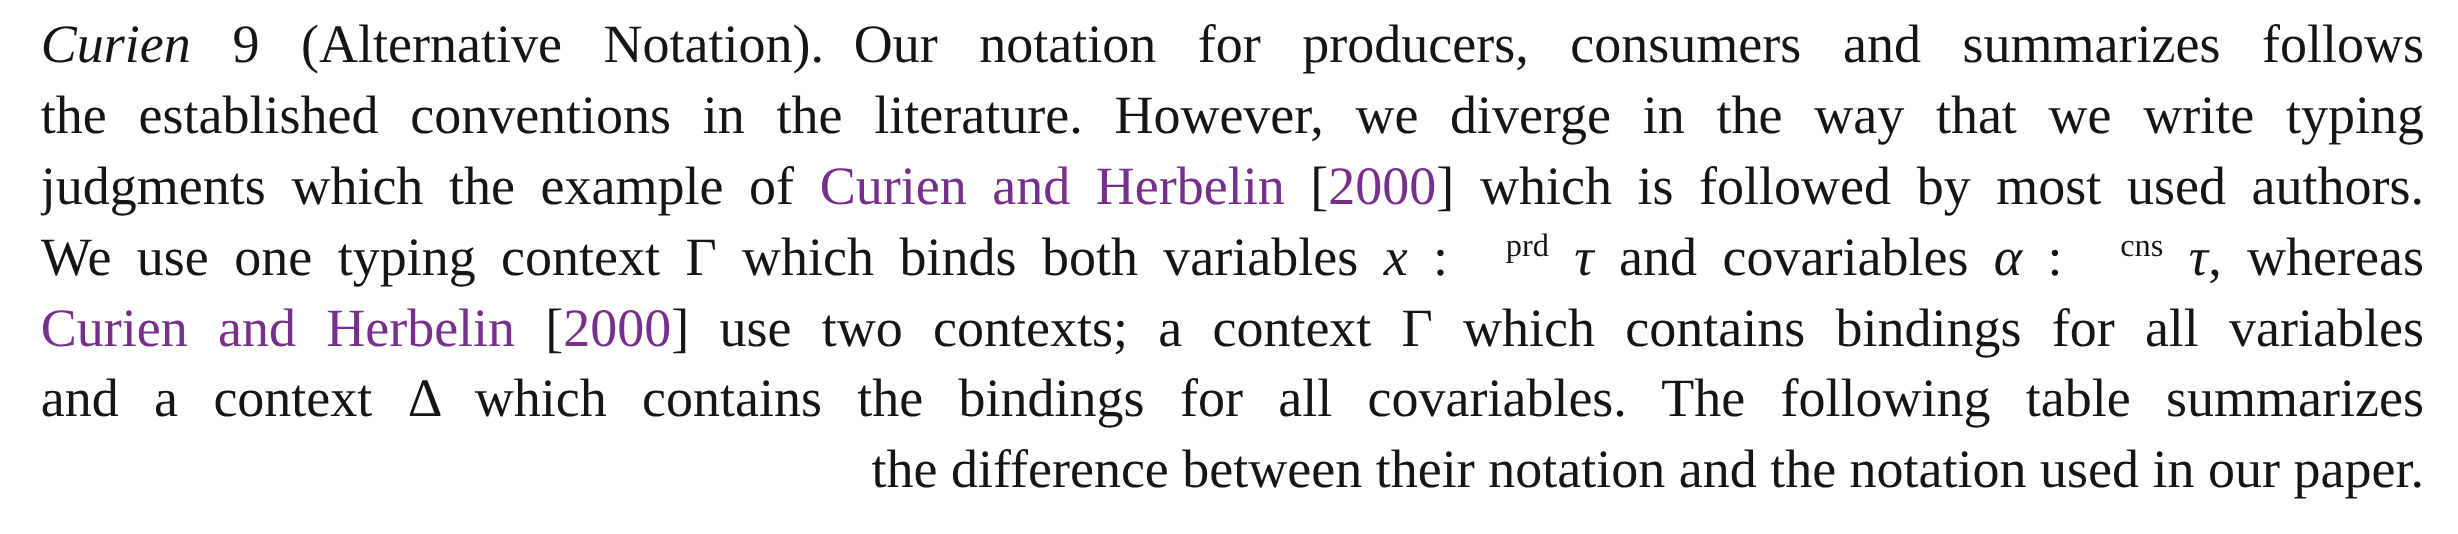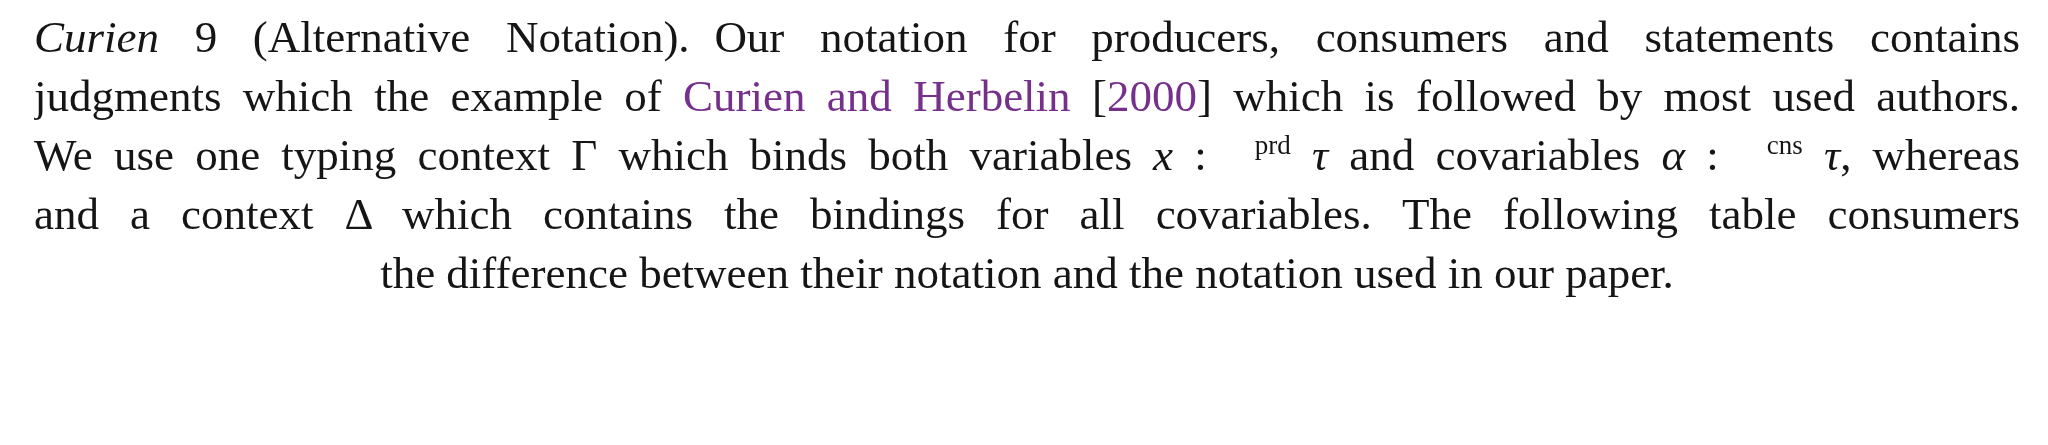--- a/index.html
+++ b/index.html
@@ -23,21 +23,21 @@
   .line {
     width: 100%;
     overflow: hidden;
     white-space: normal;
   }
   .line.justify {
     text-align: justify;
     text-align-last: justify;
   }
   .line.lastline {
-    text-align: center;
+    text-align: right;
   }
   .seg-normal { font-style: normal; }
   .seg-italic { font-style: italic; }
   .seg-math   { font-style: italic; }
   .seg-link   { font-style: normal; cursor: pointer; }
   .seg-sup {
     font-size: 0.6em;
     vertical-align: super;
     line-height: 0;
     font-style: normal;
@@ -46,19 +46,21 @@
   .seg-wide-space {
     display: inline-block;
     width: 0.55em;
   }
 </style>
 </head>
 <body style="background: rgb(255, 255, 255);">
 
 <div class="page" style="color: rgb(21, 21, 21);">
   <div class="paragraph">
-      <div class="line justify"><span class="seg-italic">Curien</span><span class="seg-normal"> 9 (Alternative Notation).</span><span class="seg-wide-space"></span><span class="seg-normal">Our notation for producers, consumers and statements contains</span></div>
+      <div class="line justify"><span class="seg-italic">Curien</span><span class="seg-normal"> 9 (Alternative Notation).</span><span class="seg-wide-space"></span><span class="seg-normal">Our notation for producers, consumers and summarizes follows</span></div>
+      <div class="line justify"><span class="seg-normal">the established conventions in the literature. However, we diverge in the way that we write typing</span></div>
       <div class="line justify"><span class="seg-normal">judgments which the example of </span><span class="seg-link" style="color: rgb(118, 48, 140);">Curien and Herbelin</span><span class="seg-normal"> [</span><span class="seg-link" style="color: rgb(118, 48, 140);">2000</span><span class="seg-normal">] which is followed by most used authors.</span></div>
       <div class="line justify"><span class="seg-normal">We use one typing context Γ which binds both variables </span><span class="seg-math">x</span><span class="seg-normal"> :</span><span class="seg-sup">prd</span><span class="seg-normal"> </span><span class="seg-math">τ</span><span class="seg-normal"> and covariables </span><span class="seg-math">α</span><span class="seg-normal"> :</span><span class="seg-sup">cns</span><span class="seg-normal"> </span><span class="seg-math">τ</span><span class="seg-normal">, whereas</span></div>
-      <div class="line justify"><span class="seg-normal">and a context Δ which contains the bindings for all covariables. The following table consumers</span></div>
+      <div class="line justify"><span class="seg-link" style="color: rgb(118, 48, 140);">Curien and Herbelin</span><span class="seg-normal"> [</span><span class="seg-link" style="color: rgb(118, 48, 140);">2000</span><span class="seg-normal">] use two contexts; a context Γ which contains bindings for all variables</span></div>
+      <div class="line justify"><span class="seg-normal">and a context Δ which contains the bindings for all covariables. The following table summarizes</span></div>
       <div class="line lastline"><span class="seg-normal">the difference between their notation and the notation used in our paper.</span></div>
     </div>
 </div>
 
 </body></html>

